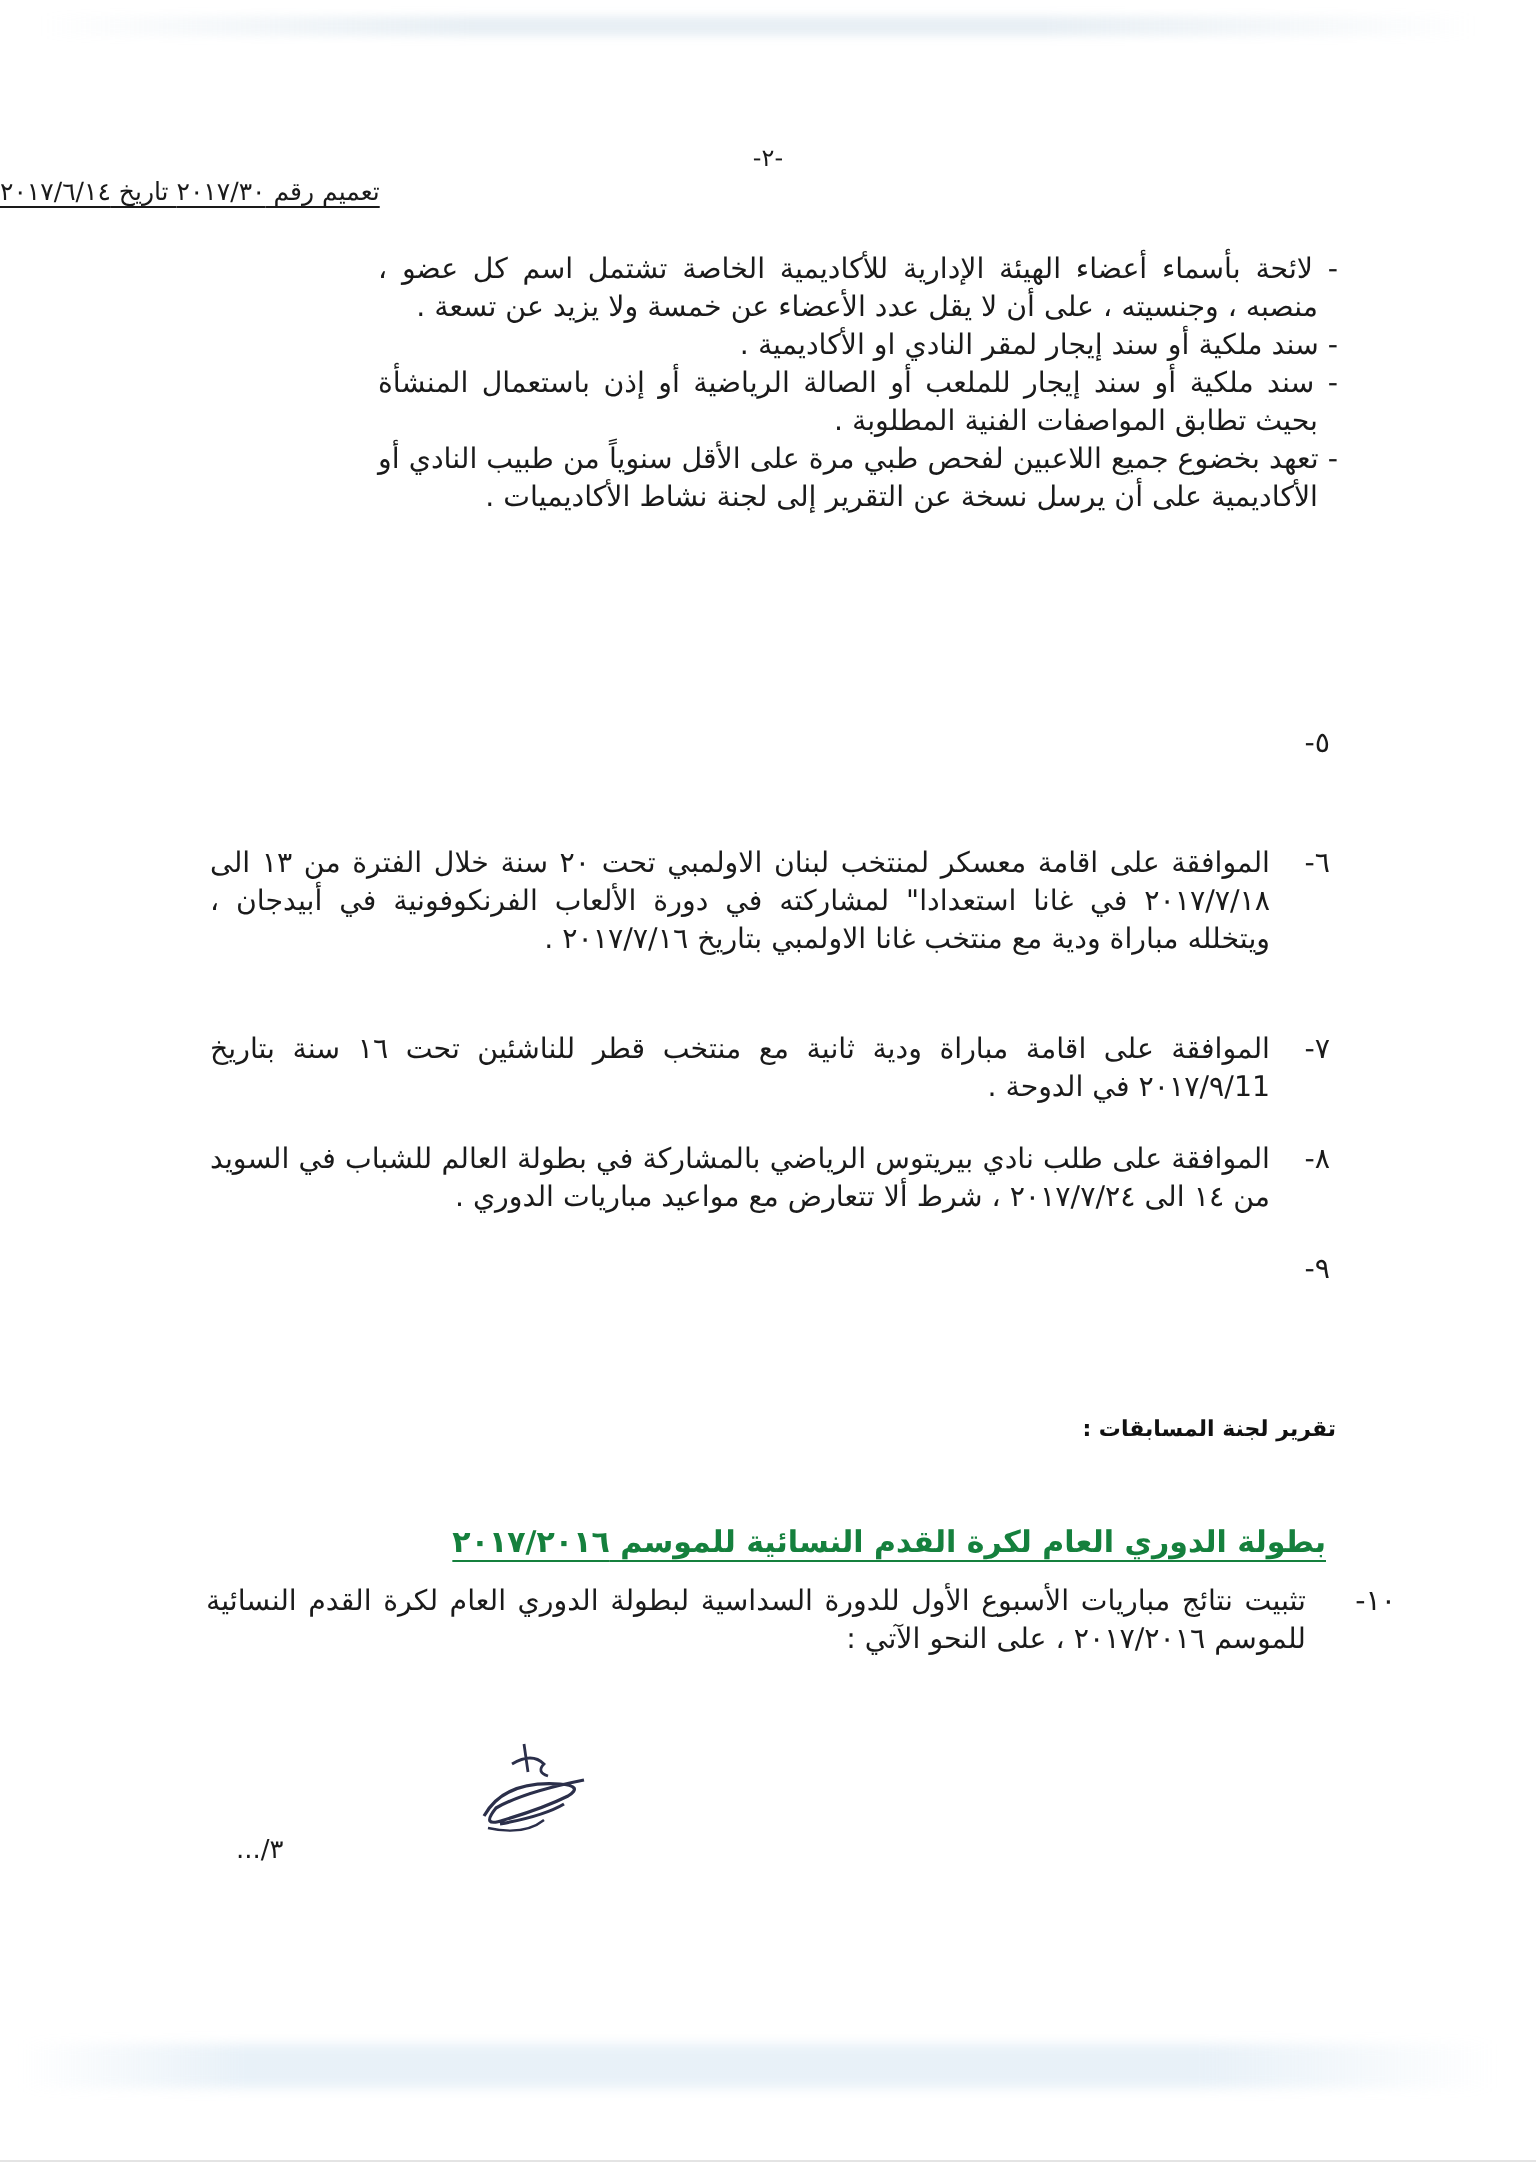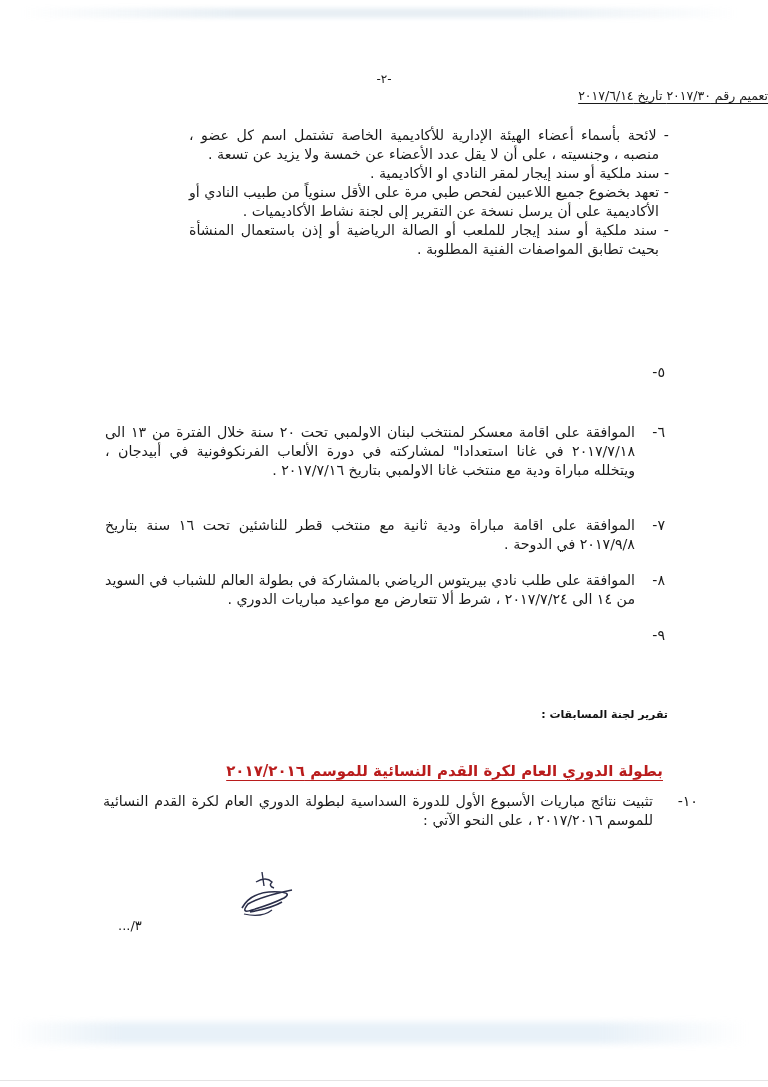--- a/index.html
+++ b/index.html
@@ -18,71 +18,71 @@
     filter: blur(3px);
   }
   .bleed-line {
     position: absolute; left: 0; right: 0; top: 1080px; height: 1px; background: #e4e4e4;
   }
   .page-num {
     position: absolute; top: 72px; left: 0; width: 768px; text-align: center;
     font-size: 12px; direction: rtl;
   }
   .circular {
-    position: absolute; top: 88px; left: 0; width: 768px; text-align: right;
+    position: absolute; top: 88px; left: 0; width: 768px; text-align: left;
     font-size: 12.5px; direction: rtl;
   }
   .circular span { text-decoration: underline; text-underline-offset: 3px; }
   .block {
     position: absolute; direction: rtl; text-align: justify;
     font-size: 14.2px; line-height: 19px;
   }
   .block p { margin: 0; }
   .sub-item { margin: 0; padding-right: 10px; text-indent: -10px; }
   .num-item { padding-right: 30px; position: relative; }
   .num-item .num { position: absolute; right: 0; top: 0; }
   .section-title {
     position: absolute; direction: rtl; right: 100px; top: 708px;
     font-size: 11px; font-weight: bold; color: #111;
   }
   .section-sub {
     position: absolute; direction: rtl; right: 105px; top: 762px;
-    font-size: 15px; font-weight: bold; color: #b91c1c;
+    font-size: 15px; font-weight: bold; color: #15803d;
     text-decoration: underline; text-underline-offset: 4px;
   }
   .cont-mark {
     position: absolute; left: 118px; top: 918px; font-size: 13px; direction: rtl;
   }
   .signature { position: absolute; left: 222px; top: 868px; width: 90px; height: 50px; }
 </style>
 </head>
 <body>
 
 <div class="bleed-top"></div>
 
 <div class="page-num">-٢-</div>
 <div class="circular"><span>تعميم رقم ٢٠١٧/٣٠ تاريخ ٢٠١٧/٦/١٤</span></div>
 
 <div class="block" style="right:99px; width:480px; top:126px;">
   <p class="sub-item">- لائحة بأسماء أعضاء الهيئة الإدارية للأكاديمية الخاصة تشتمل اسم كل عضو ، منصبه ، وجنسيته ، على أن لا يقل عدد الأعضاء عن خمسة ولا يزيد عن تسعة .</p>
   <p class="sub-item">- سند ملكية أو سند إيجار لمقر النادي او الأكاديمية .</p>
+  <p class="sub-item">- سند ملكية أو سند إيجار للملعب أو الصالة الرياضية أو إذن باستعمال المنشأة بحيث تطابق المواصفات الفنية المطلوبة .</p>
   <p class="sub-item">- تعهد بخضوع جميع اللاعبين لفحص طبي مرة على الأقل سنوياً من طبيب النادي أو الأكاديمية على أن يرسل نسخة عن التقرير إلى لجنة نشاط الأكاديميات .</p>
-  <p class="sub-item">- سند ملكية أو سند إيجار للملعب أو الصالة الرياضية أو إذن باستعمال المنشأة بحيث تطابق المواصفات الفنية المطلوبة .</p>
 </div>
 
 <div class="block" style="right:103px; width:560px; top:363px;">
   <p class="num-item"><span class="num">٥-</span></p>
 </div>
 
 <div class="block" style="right:103px; width:560px; top:423px;">
   <p class="num-item"><span class="num">٦-</span><span>الموافقة على اقامة معسكر لمنتخب لبنان الاولمبي تحت ٢٠ سنة خلال الفترة من ١٣ الى ٢٠١٧/٧/١٨ في غانا استعدادا" لمشاركته في دورة الألعاب الفرنكوفونية في أبيدجان ، ويتخلله مباراة ودية مع منتخب غانا الاولمبي بتاريخ ٢٠١٧/٧/١٦ .</span></p>
 </div>
 
 <div class="block" style="right:103px; width:560px; top:516px;">
-  <p class="num-item"><span class="num">٧-</span><span>الموافقة على اقامة مباراة ودية ثانية مع منتخب قطر للناشئين تحت ١٦ سنة بتاريخ ٢٠١٧/٩/٨ في الدوحة .</span></p>
+  <p class="num-item"><span class="num">٧-</span><span>الموافقة على اقامة مباراة ودية ثانية مع منتخب قطر للناشئين تحت ١٦ سنة بتاريخ ٢٠١٧/٩/11 في الدوحة .</span></p>
 </div>
 
 <div class="block" style="right:103px; width:560px; top:571px;">
   <p class="num-item"><span class="num">٨-</span><span>الموافقة على طلب نادي بيريتوس الرياضي بالمشاركة في بطولة العالم للشباب في السويد من ١٤ الى ٢٠١٧/٧/٢٤ ، شرط ألا تتعارض مع مواعيد مباريات الدوري .</span></p>
 </div>
 
 <div class="block" style="right:103px; width:560px; top:626px;">
   <p class="num-item"><span class="num">٩-</span></p>
 </div>
 

